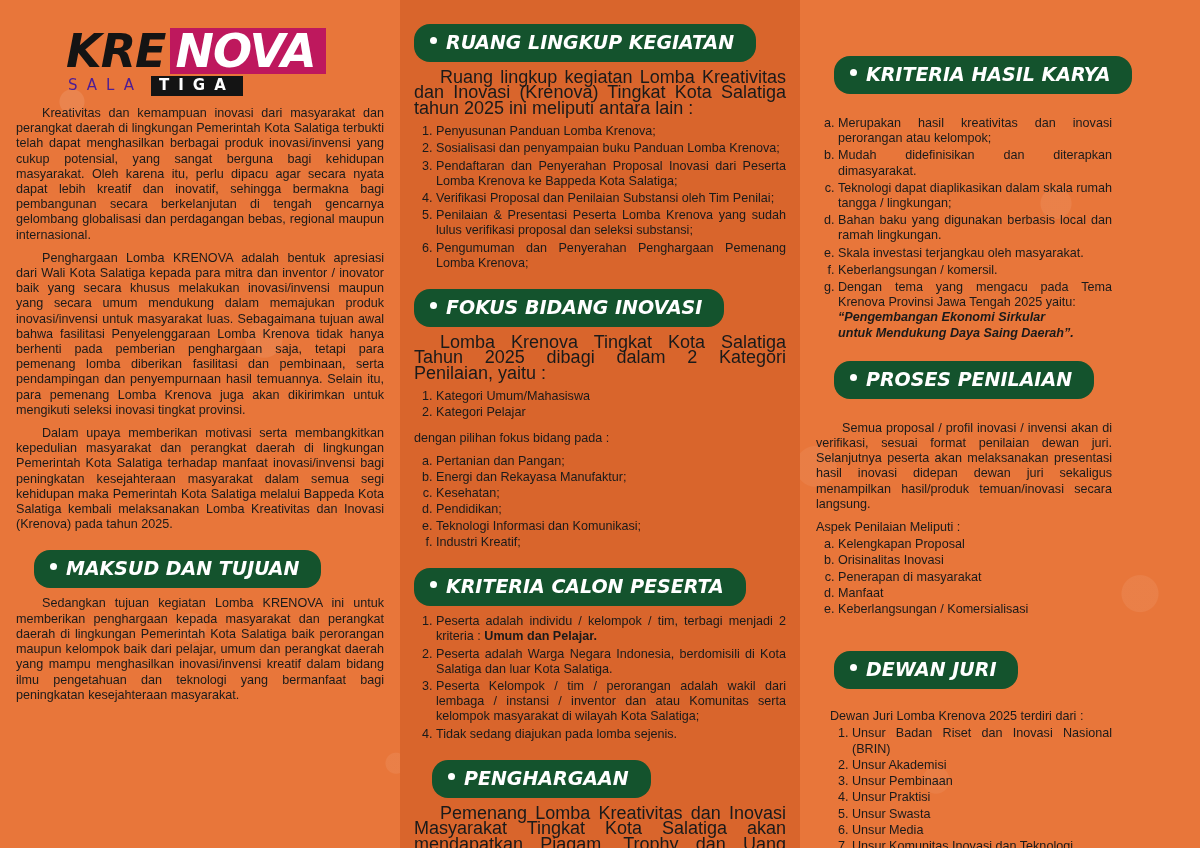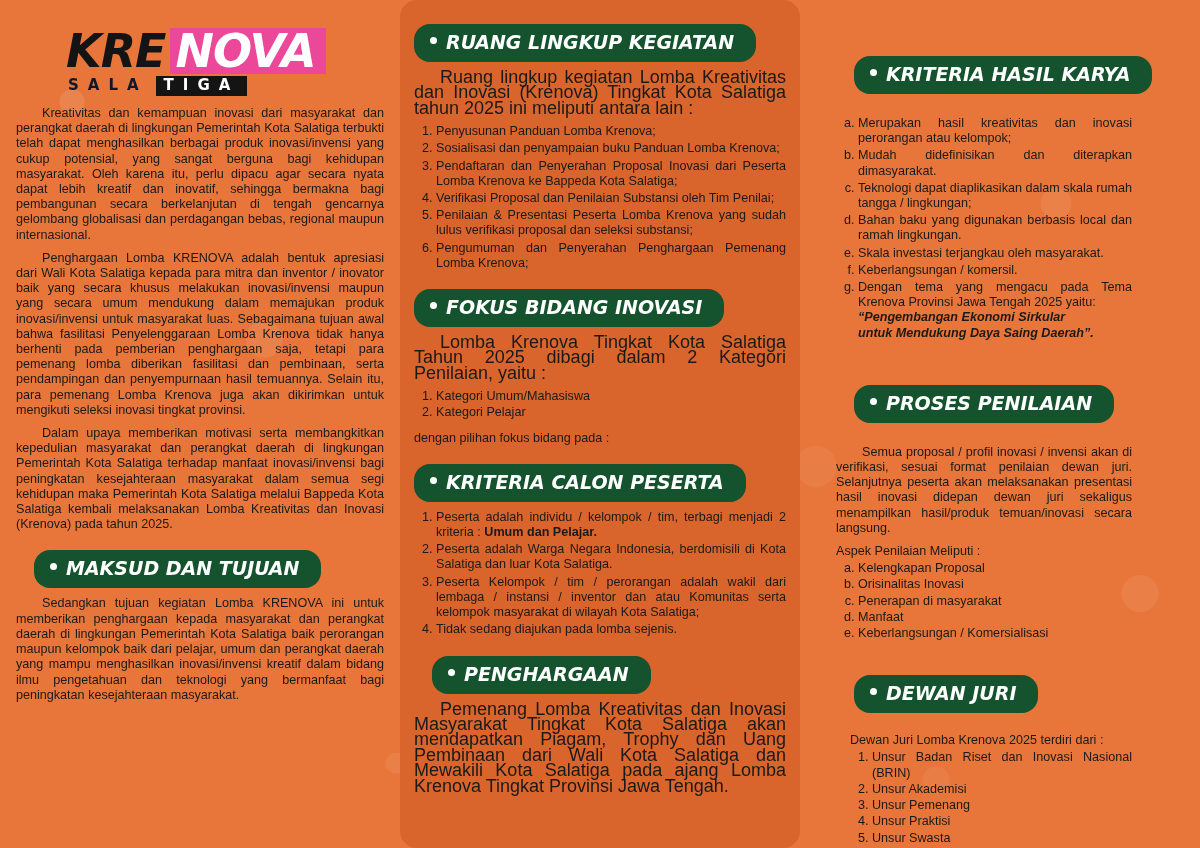--- a/index.html
+++ b/index.html
@@ -21,42 +21,42 @@
       radial-gradient(circle at 33% 90%, rgba(255,255,255,.07) 0 10px, transparent 11px),
       radial-gradient(circle at 55% 8%, rgba(255,255,255,.07) 0 16px, transparent 17px),
       radial-gradient(circle at 68% 55%, rgba(255,255,255,.06) 0 20px, transparent 21px),
       radial-gradient(circle at 88% 24%, rgba(255,255,255,.08) 0 15px, transparent 16px),
       radial-gradient(circle at 95% 70%, rgba(255,255,255,.07) 0 18px, transparent 19px),
       radial-gradient(circle at 78% 92%, rgba(255,255,255,.06) 0 13px, transparent 14px);
     pointer-events:none;
   }
   .page{position:relative;width:1200px;height:848px;}
 
-  .col{position:absolute;top:0;height:848px;box-sizing:border-box;border-radius:17px;}
+  .col{position:absolute;top:0;height:848px;box-sizing:border-box;}
   .col-left{left:0;width:400px;padding:14px 16px;}
   .col-mid{left:400px;width:400px;padding:14px 14px;background:#d9652c;}
-  .col-right{left:820px;width:328px;padding:14px 16px;}
+  .col-right{left:800px;width:328px;padding:14px 16px;}
 
   
   .logo-wrap{margin:14px 0 10px 50px;width:280px;}
   .logo-row{display:flex;align-items:stretch;}
   .logo-kre{
     font-family:"DejaVu Sans", sans-serif;
     font-weight:bold;font-style:italic;font-size:46px;line-height:46px;
     letter-spacing:-1px;color:#141414;padding-right:4px;
   }
   .logo-nova{
-    background:#ec4899;color:#ffffff;
+    background:#be185d;color:#ffffff;
     font-family:"DejaVu Sans", sans-serif;
     font-weight:bold;font-style:italic;font-size:46px;line-height:46px;
     padding:0 10px 0 6px;letter-spacing:-1px;
   }
   .logo-sub{display:flex;margin-top:2px;}
   .logo-sal{
-    font-size:15px;letter-spacing:9px;font-weight:bold;color:#0f172a;
+    font-size:15px;letter-spacing:9px;font-weight:normal;color:#4c1d95;
     font-family:"DejaVu Sans", sans-serif;padding-left:2px;
   }
   .logo-tiga{
     font-size:15px;letter-spacing:9px;font-weight:bold;color:#ffffff;
     background:#141414;font-family:"DejaVu Sans", sans-serif;
     padding:0 8px 2px 8px;margin-left:8px;
   }
 
   
   .banner{
@@ -145,20 +145,28 @@
         <span class="dot"></span><span>FOKUS BIDANG INOVASI</span>
       </div>
     </div>
 
     <p class="indent mid-text">Lomba Krenova Tingkat Kota Salatiga Tahun 2025 dibagi dalam 2 Kategori Penilaian, yaitu :</p>
     <ol class="decimal tight">
       <li>Kategori Umum/Mahasiswa</li>
       <li>Kategori Pelajar</li>
     </ol>
     <p style="margin-top:10px">dengan pilihan fokus bidang pada :</p>
+    <ol class="lower-alpha tight">
+      <li>Pertanian dan Pangan;</li>
+      <li>Energi dan Rekayasa Manufaktur;</li>
+      <li>Kesehatan;</li>
+      <li>Pendidikan;</li>
+      <li>Teknologi Informasi dan Komunikasi;</li>
+      <li>Industri Kreatif;</li>
+    </ol>
 
     <div class="banner-wrap">
       <div class="banner">
         <span class="dot"></span><span>KRITERIA CALON PESERTA</span>
       </div>
     </div>
 
     <ol class="decimal">
       <li><span>Peserta adalah individu / kelompok / tim, terbagi menjadi 2 kriteria : </span><b>Umum dan  Pelajar.</b></li>
       <li>Peserta adalah Warga Negara Indonesia, berdomisili di Kota Salatiga dan luar Kota Salatiga.</li>
@@ -191,21 +199,21 @@
       <li>Skala investasi terjangkau oleh masyarakat.</li>
       <li>Keberlangsungan / komersil.</li>
       <li>
         <span>Dengan tema yang mengacu pada Tema Krenova Provinsi Jawa Tengah 2025 yaitu:</span><br>
         <span class="quote">“Pengembangan Ekonomi Sirkular</span><br>
         <span class="quote">untuk Mendukung Daya Saing Daerah”.</span>
       </li>
     </ol>
 
     <div class="banner-wrap">
-      <div class="banner banner-indent" style="margin-top:36px">
+      <div class="banner banner-indent" style="margin-top:12px">
         <span class="dot"></span><span>PROSES PENILAIAN</span>
       </div>
     </div>
 
     <p class="indent" style="margin-top:14px">Semua proposal / profil inovasi / invensi akan di verifikasi, sesuai format penilaian dewan juri. Selanjutnya peserta akan melaksanakan presentasi hasil inovasi didepan dewan juri sekaligus menampilkan hasil/produk temuan/inovasi secara langsung.</p>
     <p style="margin-bottom:2px">Aspek Penilaian Meliputi :</p>
     <ol class="lower-alpha tight">
       <li>Kelengkapan Proposal</li>
       <li>Orisinalitas Inovasi</li>
       <li>Penerapan di masyarakat</li>
@@ -216,20 +224,20 @@
     <div class="banner-wrap">
       <div class="banner banner-indent" style="margin-top:26px">
         <span class="dot"></span><span>DEWAN JURI</span>
       </div>
     </div>
 
     <p style="margin:12px 0 2px 14px">Dewan Juri Lomba Krenova 2025 terdiri dari :</p>
     <ol class="decimal tight" style="padding-left:36px">
       <li>Unsur Badan Riset dan Inovasi Nasional (BRIN)</li>
       <li>Unsur Akademisi</li>
-      <li>Unsur Pemenang</li>
+      <li>Unsur Pembinaan</li>
       <li>Unsur Praktisi</li>
       <li>Unsur Swasta</li>
       <li>Unsur Media</li>
       <li>Unsur Komunitas Inovasi dan Teknologi.</li>
     </ol>
   </div>
 </div>
 
 </body></html>

